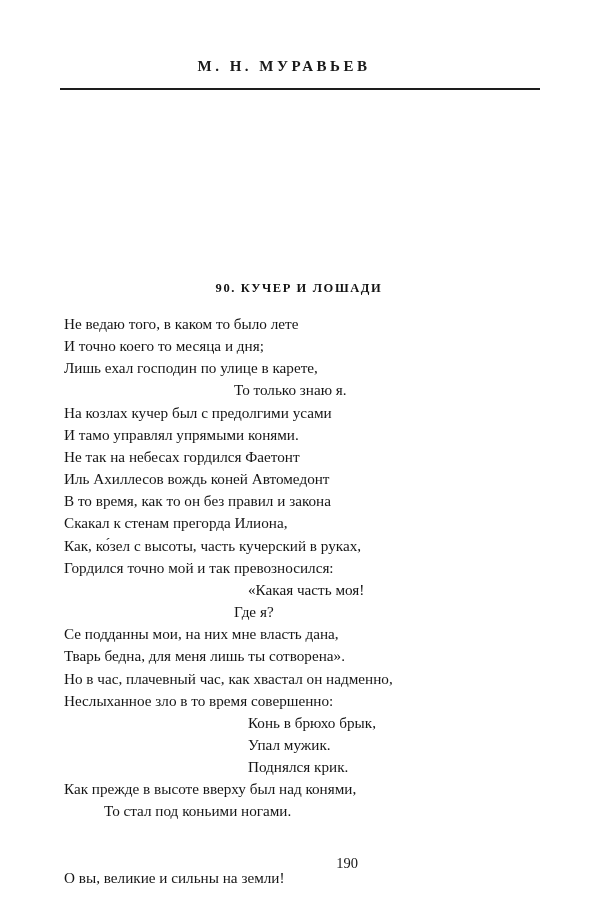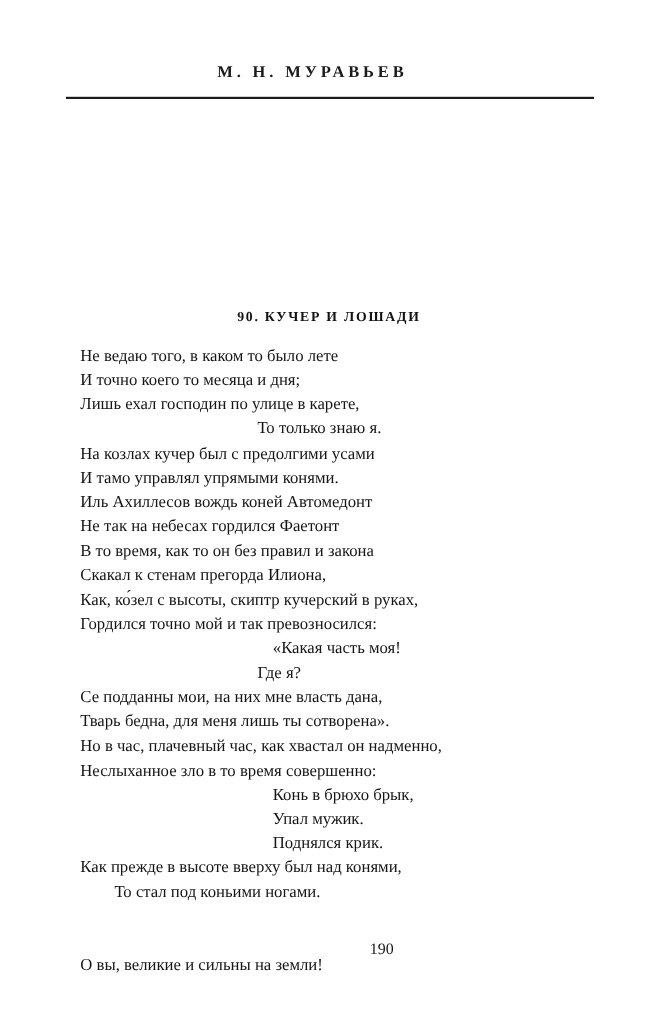--- a/index.html
+++ b/index.html
@@ -69,21 +69,21 @@
     width: 600px;
   }
   .line {
     font-size: 15.2px;
     line-height: 22.15px;
     white-space: pre;
     color: #151515;
     padding-left: 104px;
     box-sizing: border-box;
   }
-  .line.indent-1 { padding-left: 73px; }
+  .line.indent-1 { padding-left: 52px; margin-left: 12px; }
   .line.indent-3 { padding-left: 234px; }
   .line.indent-4 { padding-left: 248px; }
   .line.indent-5 { }
   .line.blank { height: 22.15px; }
   .folio {
     position: absolute;
     top: 855px;
     left: 0;
     width: 600px;
     text-align: center;
@@ -103,25 +103,25 @@
 
   <div class="poem-title">90. КУЧЕР И ЛОШАДИ</div>
 
   <div class="poem-body">
       <div class="line indent-1">Не ведаю того, в каком то было лете</div>
       <div class="line indent-1">И точно коего то месяца и дня;</div>
       <div class="line indent-1">Лишь ехал господин по улице в карете,</div>
       <div class="line indent-3">То только знаю я.</div>
       <div class="line indent-1">На козлах кучер был с предолгими усами</div>
       <div class="line indent-1">И тамо управлял упрямыми конями.</div>
+      <div class="line indent-1">Не так на небесах гордился Фаетонт</div>
       <div class="line indent-1">Иль Ахиллесов вождь коней Автомедонт</div>
-      <div class="line indent-1">Не так на небесах гордился Фаетонт</div>
       <div class="line indent-1">В то время, как то он без правил и закона</div>
       <div class="line indent-1">Скакал к стенам прегорда Илиона,</div>
-      <div class="line indent-1">Как, ко́зел с высоты, скиптр кучерский в руках,</div>
+      <div class="line indent-1">Как, ко́зел с высоты, часть кучерский в руках,</div>
       <div class="line indent-1">Гордился точно мой и так превозносился:</div>
       <div class="line indent-4">«Какая часть моя!</div>
       <div class="line indent-3">Где я?</div>
       <div class="line indent-1">Се подданны мои, на них мне власть дана,</div>
       <div class="line indent-1">Тварь бедна, для меня лишь ты сотворена».</div>
       <div class="line indent-1">Но в час, плачевный час, как хвастал он надменно,</div>
       <div class="line indent-1">Неслыханное зло в то время совершенно:</div>
       <div class="line indent-4">Конь в брюхо брык,</div>
       <div class="line indent-4">Упал мужик.</div>
       <div class="line indent-4">Поднялся крик.</div>

